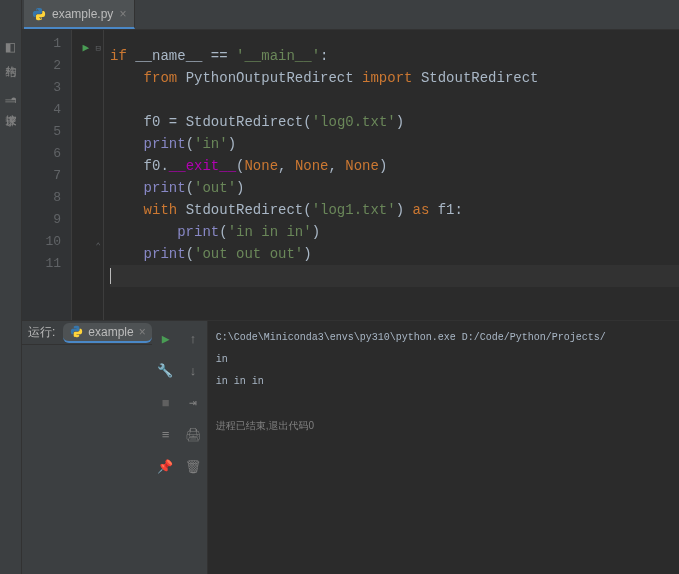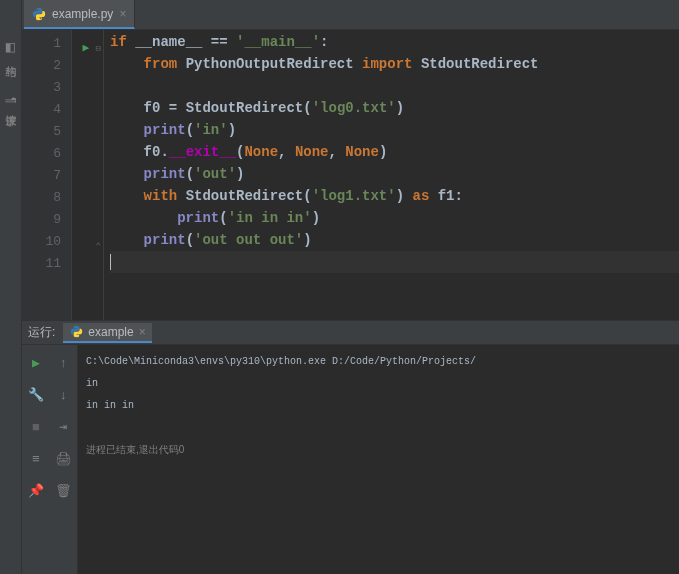--- a/index.html
+++ b/index.html
@@ -109,25 +109,24 @@
     color: #606366;
     font-size: 9px;
   }
   .code-margin {
     width: 32px;
     background: #2b2b2b;
     border-right: 1px solid #3d3d3d;
   }
   .code {
     flex: 1;
-    padding-top: 1px;
+    padding-top: 15px;
     padding-left: 6px;
     white-space: pre;
     overflow: hidden;
-    font-weight: bold;
   }
   .code .line {
     height: 22px;
     line-height: 22px;
   }
   .caret-line {
     background: #323232;
   }
   .kw { color: #cc7832; }
   .str { color: #6a8759; }
@@ -141,41 +140,42 @@
     width: 1px; height: 16px;
     background: #bbbbbb;
     vertical-align: middle;
   }
 
   
   .run-panel {
     height: 254px;
     border-top: 1px solid #323232;
     display: flex;
-    flex-direction: column;
+    flex-direction: row;
     background: #3c3f41;
   }
   .run-header {
     height: 24px;
     display: flex;
     align-items: center;
     padding-left: 6px;
     gap: 8px;
     font-family: sans-serif;
     font-size: 12px;
     color: #bbbbbb;
     border-bottom: 1px solid #323232;
   }
   .run-header .rtab {
     display: flex;
     align-items: center;
     gap: 5px;
     padding: 2px 6px;
     background: #4e5254;
     border-bottom: 2px solid #4a88c7;
+    border-radius: 6px;
   }
   .run-header .rtab .close { color: #808080; cursor: pointer; }
   .run-body {
     flex: 1;
     display: flex;
   }
   .run-toolbar {
     width: 28px;
     background: #3c3f41;
     display: flex;

